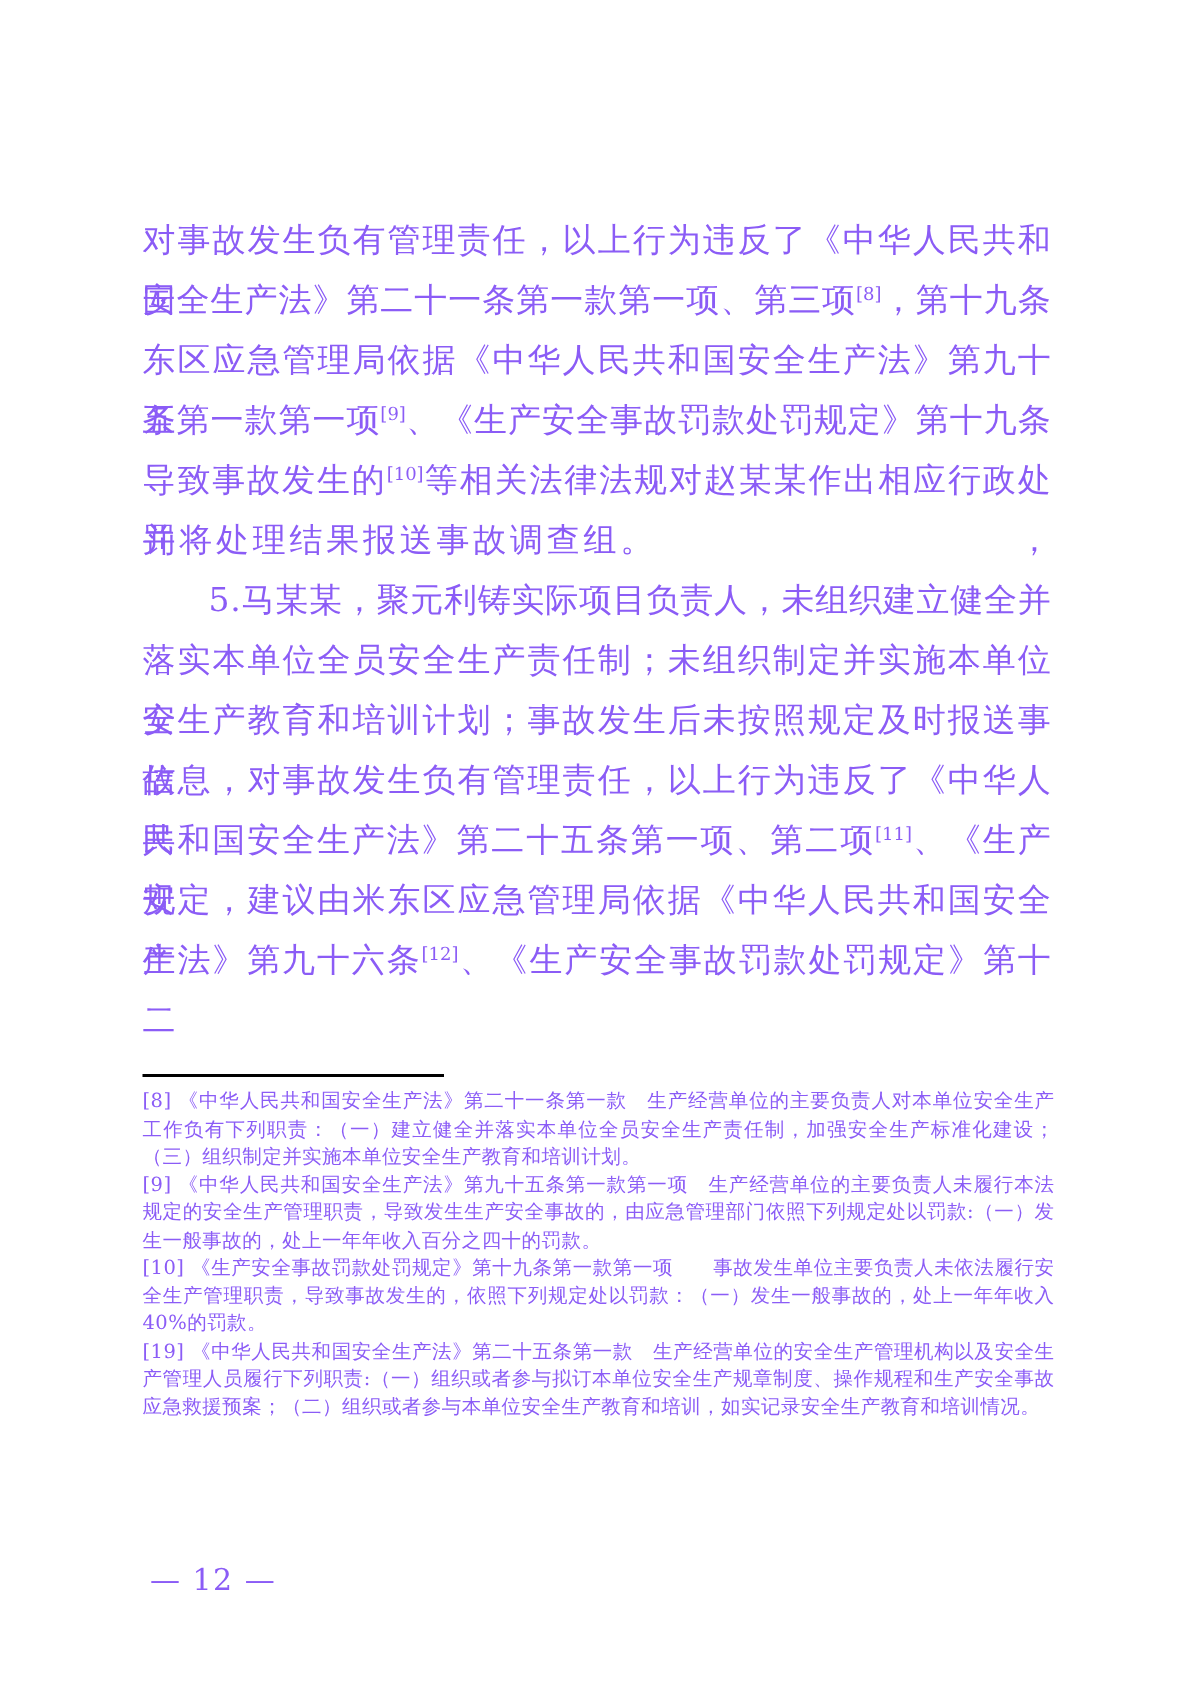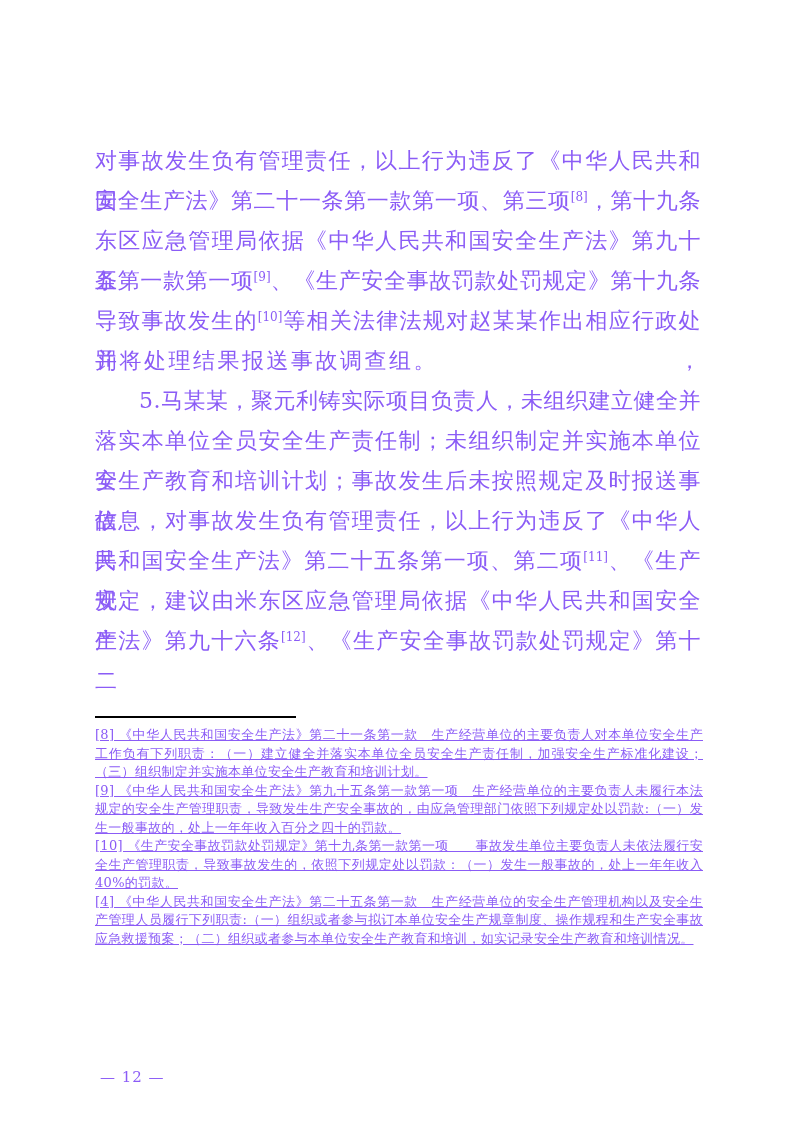--- a/index.html
+++ b/index.html
@@ -52,27 +52,27 @@
   .footnotes {
     position: absolute;
     left: 95px;
     top: 726px;
     width: 608px;
     font-size: 13px;
     line-height: 18.5px;
     text-align: justify;
     letter-spacing: 0.3px;
   }
-  .footnotes p.footnote { margin: 0; padding: 0; text-decoration: underline; }
+  .footnotes p.footnote { margin: 0; padding: 0; }
   
   .page-number {
     position: absolute;
     left: 100px;
-    top: 1066px;
-    font-size: 15px;
+    top: 1042px;
+    font-size: 20px;
     letter-spacing: 1px;
     line-height: 22px;
   }
 </style>
 </head>
 <body>
 
 <div class="page">
 
   <div class="body-text">
@@ -90,18 +90,18 @@
       <div class="line"><span>规定，建议由米东区应急管理局依据《中华人民共和国安全生</span></div>
       <div class="line"><span>产法》第九十六条</span><sup>[12]</sup><span>、《生产安全事故罚款处罚规定》第十二</span></div>
     </div>
 
   <div class="footnote-sep"></div>
 
   <div class="footnotes">
       <p class="footnote">[8] 《中华人民共和国安全生产法》第二十一条第一款　生产经营单位的主要负责人对本单位安全生产工作负有下列职责：（一）建立健全并落实本单位全员安全生产责任制，加强安全生产标准化建设；（三）组织制定并实施本单位安全生产教育和培训计划。</p>
       <p class="footnote">[9] 《中华人民共和国安全生产法》第九十五条第一款第一项　生产经营单位的主要负责人未履行本法规定的安全生产管理职责，导致发生生产安全事故的，由应急管理部门依照下列规定处以罚款:（一）发生一般事故的，处上一年年收入百分之四十的罚款。</p>
       <p class="footnote">[10] 《生产安全事故罚款处罚规定》第十九条第一款第一项　　事故发生单位主要负责人未依法履行安全生产管理职责，导致事故发生的，依照下列规定处以罚款：（一）发生一般事故的，处上一年年收入 40%的罚款。</p>
-      <p class="footnote">[4] 《中华人民共和国安全生产法》第二十五条第一款　生产经营单位的安全生产管理机构以及安全生产管理人员履行下列职责:（一）组织或者参与拟订本单位安全生产规章制度、操作规程和生产安全事故应急救援预案；（二）组织或者参与本单位安全生产教育和培训，如实记录安全生产教育和培训情况。</p>
+      <p class="footnote">[19] 《中华人民共和国安全生产法》第二十五条第一款　生产经营单位的安全生产管理机构以及安全生产管理人员履行下列职责:（一）组织或者参与拟订本单位安全生产规章制度、操作规程和生产安全事故应急救援预案；（二）组织或者参与本单位安全生产教育和培训，如实记录安全生产教育和培训情况。</p>
     </div>
 
   <div class="page-number">— 12 —</div>
 
 </div>
 
 </body></html>

